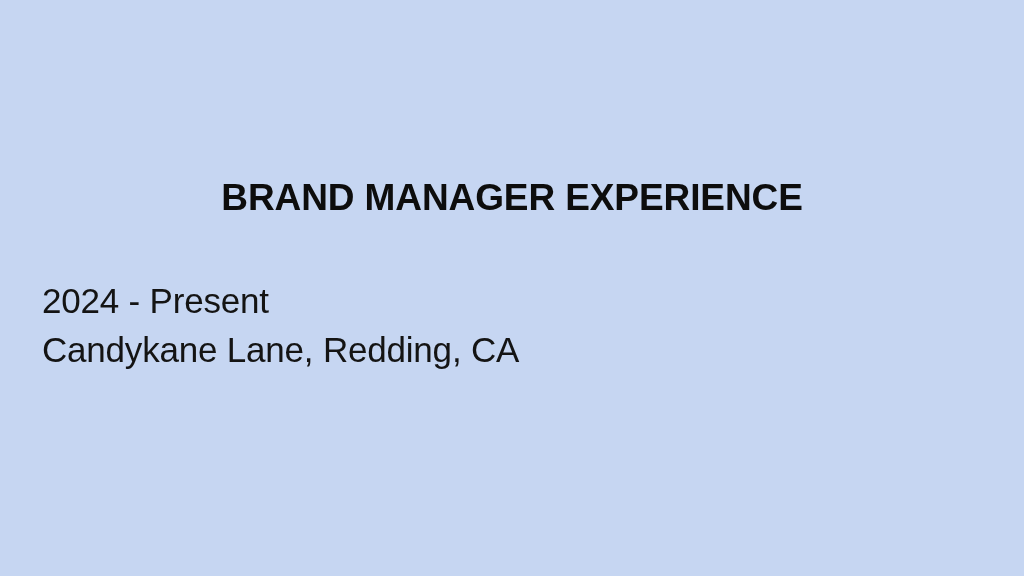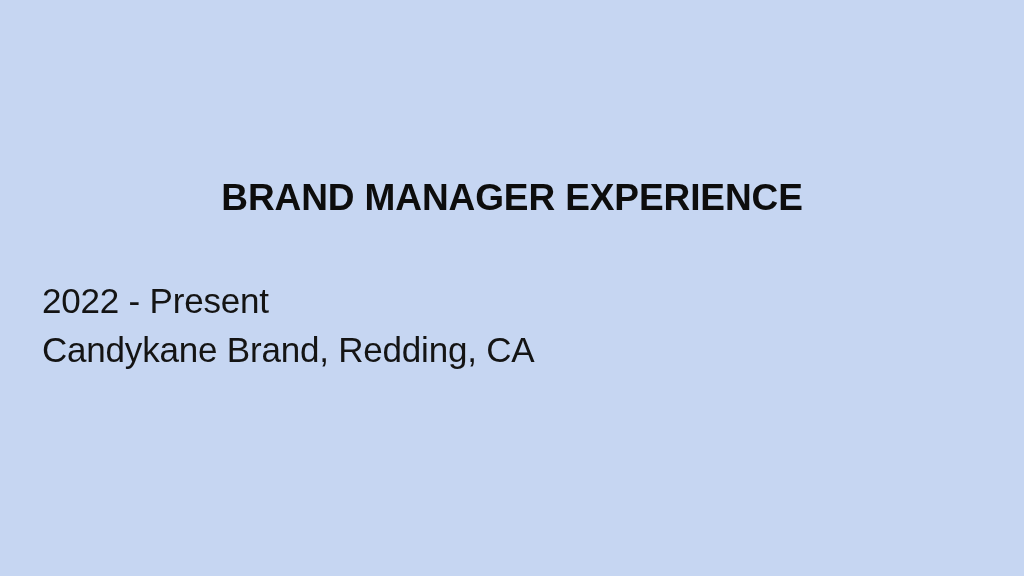--- a/index.html
+++ b/index.html
@@ -86,20 +86,20 @@
 </head>
 <body>
 
 <div class="slide">
 
   <div class="section-heading">BRAND MANAGER EXPERIENCE</div>
 
   <div class="entry">
 
     <div class="entry-row">
-      <span class="entry-dates">2022 - Present</span>
+      <span class="entry-dates">2024 - Present</span>
     </div>
 
-    <div class="entry-location">Candykane Brand, Redding, CA</div>
+    <div class="entry-location">Candykane Lane, Redding, CA</div>
 
   </div>
 
 </div>
 
 </body></html>

